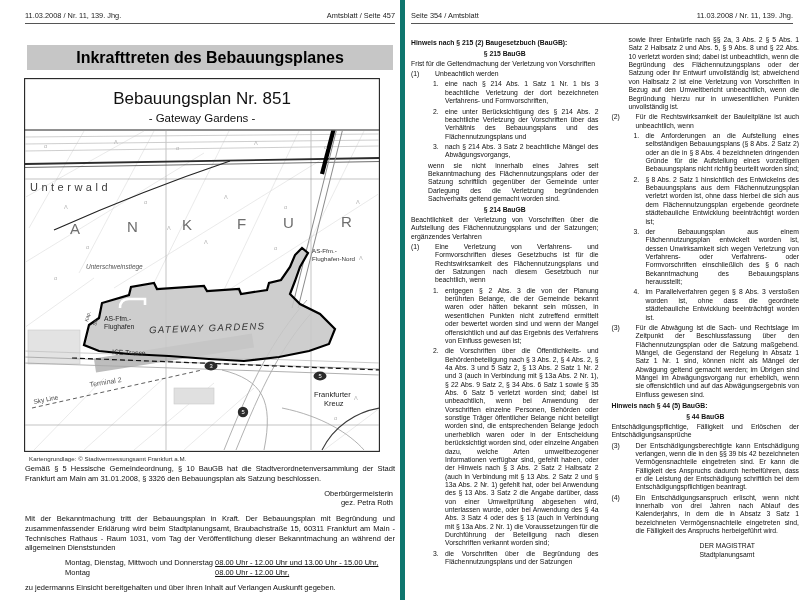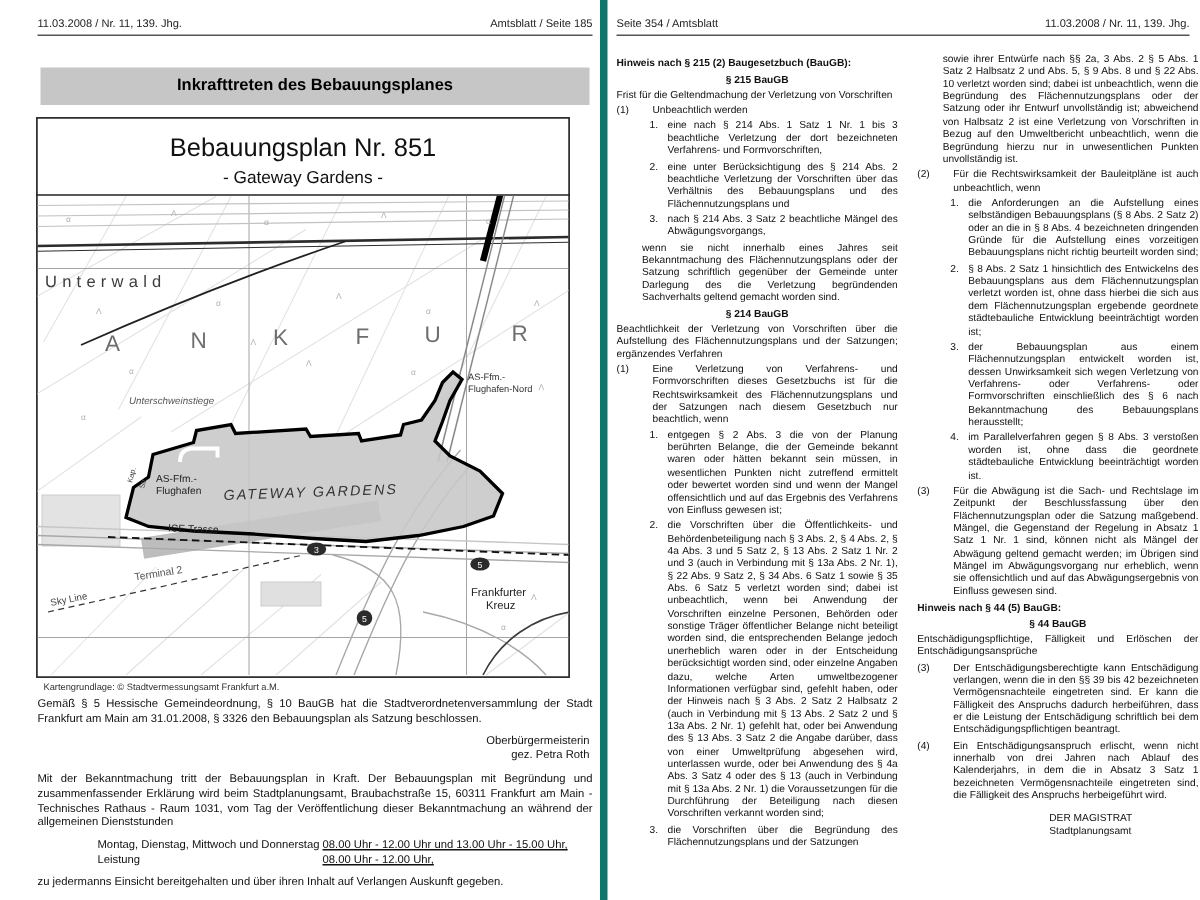--- a/index.html
+++ b/index.html
@@ -6,21 +6,21 @@
   body{width:800px;height:600px;font-family:"Liberation Sans",sans-serif;color:#111;}
   .sheet{position:relative;width:800px;height:600px;background:#fff;overflow:hidden;border-radius:22px;}
   .page{position:absolute;top:0;height:600px;background:#fff;}
   #pageL{left:0;width:400px;}
   #pageR{left:400px;width:400px;border-left:5px solid #0f766e;}
   .pg-header{position:absolute;top:11px;font-size:7.4px;color:#222;border-bottom:1px solid #555;padding-bottom:3px;}
   #pageL .pg-header{left:25px;width:370px;}
   #pageR .pg-header{left:6px;width:382px;}
   .ph-left{float:left;}
   .ph-right{float:right;}
-  .title-bar{position:absolute;left:27px;top:45px;width:366px;height:25px;background:#c6c6c6;text-align:center;font-weight:bold;font-size:11px;line-height:25px;color:#000;}
+  .title-bar{position:absolute;left:27px;top:45px;width:366px;height:25px;background:#c6c6c6;text-align:center;font-weight:bold;font-size:16px;line-height:25px;color:#000;}
   #mapwrap{position:absolute;left:24px;top:78px;width:356px;height:374px;}
   #credit{position:absolute;left:29px;top:455px;font-size:6.2px;color:#333;}
   #docL{position:absolute;left:25px;top:464px;width:370px;font-size:7.5px;line-height:1.3;text-align:justify;color:#111;}
   #docL .para{margin:0 0 5px 0;}
   #docL .sig{ text-align:right;margin:2px 2px 6px 0;}
   .hours-row{display:flex;text-align:left;}
   .hours-days{width:150px;margin-left:40px;}
   .hours-times{flex:1;text-decoration:underline;}
   .hours-block{margin:0 0 5px 0;}
   #cols{position:absolute;left:6px;right:6px;top:36px;bottom:4px;display:flex;gap:13px;overflow:hidden;}
@@ -37,21 +37,21 @@
   svg text{font-family:"Liberation Sans",sans-serif;}
 </style>
 </head>
 <body>
 
 <div class="sheet">
 
   <div class="page" id="pageL">
     <div class="pg-header">
       <span class="ph-left">11.03.2008 / Nr. 11, 139. Jhg.</span>
-      <span class="ph-right">Amtsblatt / Seite 185</span>
+      <span class="ph-right">Amtsblatt / Seite 457</span>
     </div>
 
     <div class="title-bar">Inkrafttreten des Bebauungsplanes</div>
 
     <div id="mapwrap">
       <svg viewBox="0 0 356 374" width="356" height="374">
         <rect x="0.6" y="0.6" width="354.8" height="372.8" fill="#ffffff" stroke="#222" stroke-width="1.1"></rect>
         <text x="178" y="26" text-anchor="middle" font-size="17" fill="#111">Bebauungsplan Nr. 851</text>
         <text x="178" y="44" text-anchor="middle" font-size="11.5" fill="#111">- Gateway Gardens -</text>
         <line x1="0" y1="52" x2="356" y2="52" stroke="#222" stroke-width="1"></line>
@@ -186,21 +186,21 @@
         <div>Oberbürgermeisterin</div>
         <div>gez. Petra Roth</div>
       </div>
       <div class="para">Mit der Bekanntmachung tritt der Bebauungsplan in Kraft. Der Bebauungsplan mit Begründung und zusammenfassender Erklärung wird beim Stadtplanungsamt, Braubachstraße 15, 60311 Frankfurt am Main - Technisches Rathaus - Raum 1031, vom Tag der Veröffentlichung dieser Bekanntmachung an während der allgemeinen Dienststunden</div>
       <div class="hours-block">
         <div class="hours-row">
           <div class="hours-days">Montag, Dienstag, Mittwoch und Donnerstag</div>
           <div class="hours-times">08.00 Uhr - 12.00 Uhr und 13.00 Uhr - 15.00 Uhr,</div>
         </div>
         <div class="hours-row">
-          <div class="hours-days">Leistung</div>
+          <div class="hours-days">Montag</div>
           <div class="hours-times">08.00 Uhr - 12.00 Uhr,</div>
         </div>
       </div>
       <div class="para">zu jedermanns Einsicht bereitgehalten und über ihren Inhalt auf Verlangen Auskunft gegeben.</div>
     </div>
   </div>
 
   <div class="page" id="pageR">
     <div class="pg-header">
       <span class="ph-left">Seite 354 / Amtsblatt</span>

